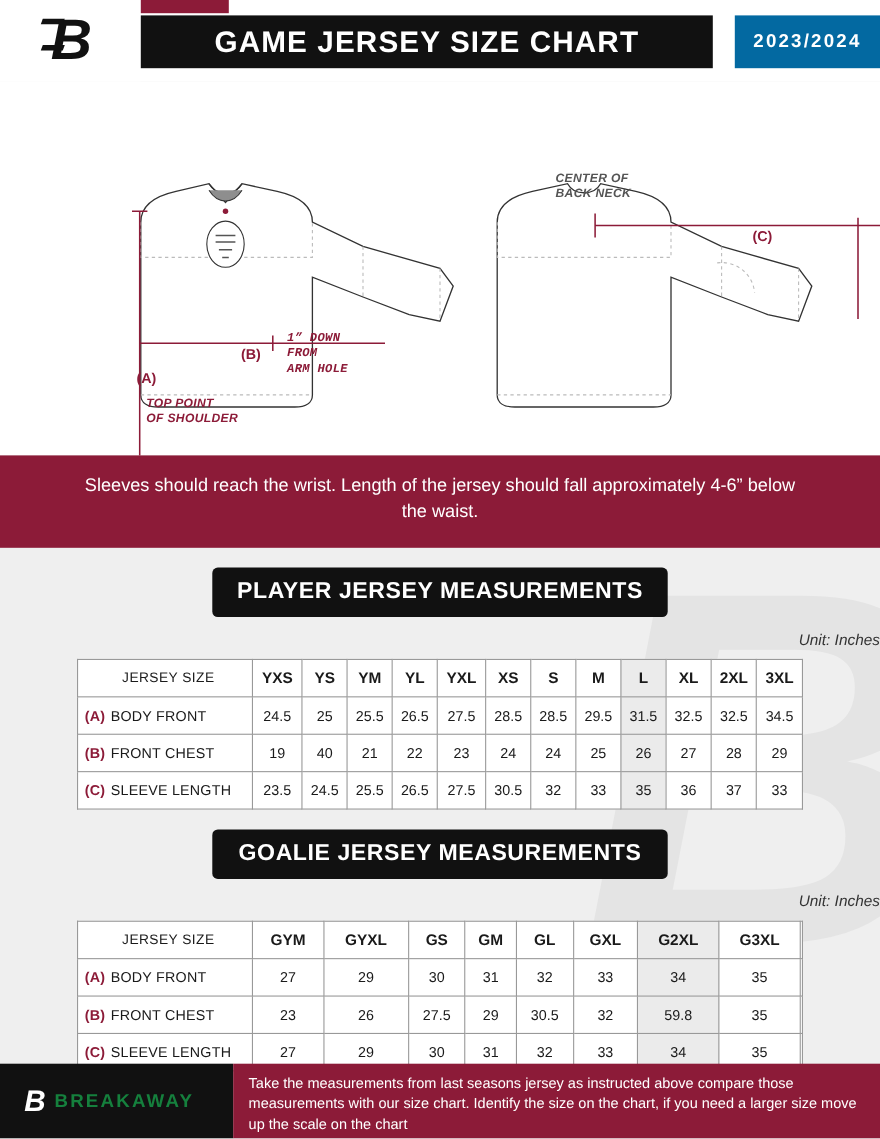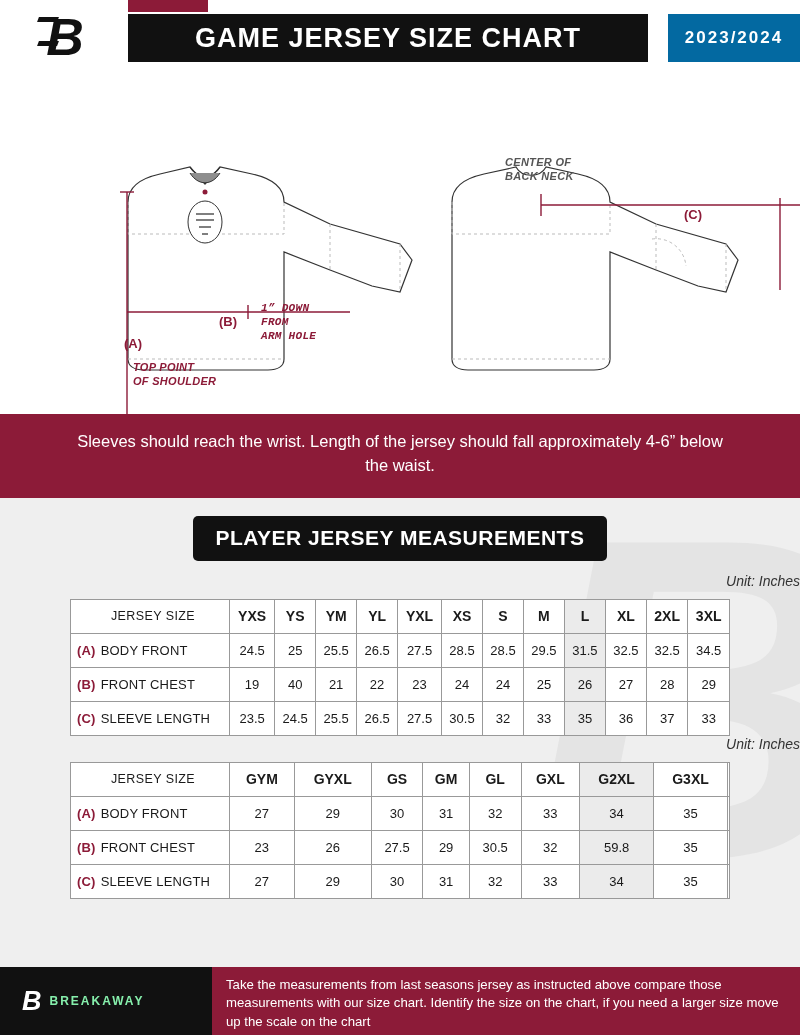--- a/index.html
+++ b/index.html
@@ -239,22 +239,22 @@
     box-sizing: border-box;
   }
   .footer-logo .fl-glyph {
     color: #fff;
     font-size: 27px;
     font-weight: bold;
     font-style: italic;
     position: relative;
   }
   .footer-logo .fl-text {
-    color: #86efac;
-    font-size: 12px;
+    color: #15803d;
+    font-size: 17px;
     letter-spacing: 2px;
     font-weight: bold;
   }
   .footer-text {
     flex: 1;
     background: #8c1b38;
     color: #fff;
     font-size: 13.2px;
     line-height: 1.4;
     padding: 9px 14px 4px 14px;
@@ -411,20 +411,21 @@
           <td class="hl">35</td>
           <td class="">36</td>
           <td class="">37</td>
           <td class="">33</td>
         </tr>
       </tbody>
   </table>
 </div>
 
 <div class="section">
+  <div class="sec-title">GOALIE JERSEY MEASUREMENTS</div>
   <div class="unit">Unit: Inches</div>
   <table class="gtbl">
     <tbody id="goalie-tbody">
         <tr>
           <td class="c0 row-label lbl-head" style="text-align: center;">JERSEY SIZE</td>
           <td class="hdr-cell">GYM</td>
           <td class="hdr-cell">GYXL</td>
           <td class="hdr-cell">GS</td>
           <td class="hdr-cell">GM</td>
           <td class="hdr-cell">GL</td>

